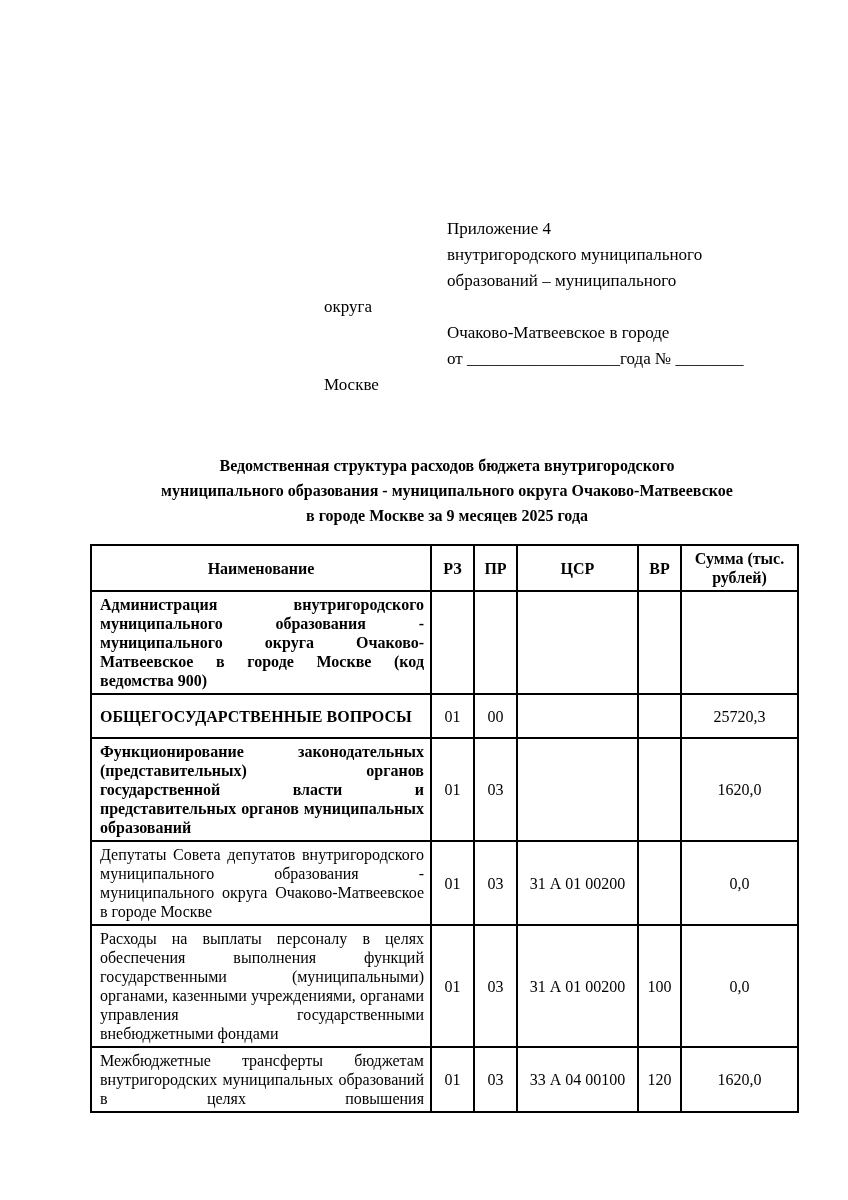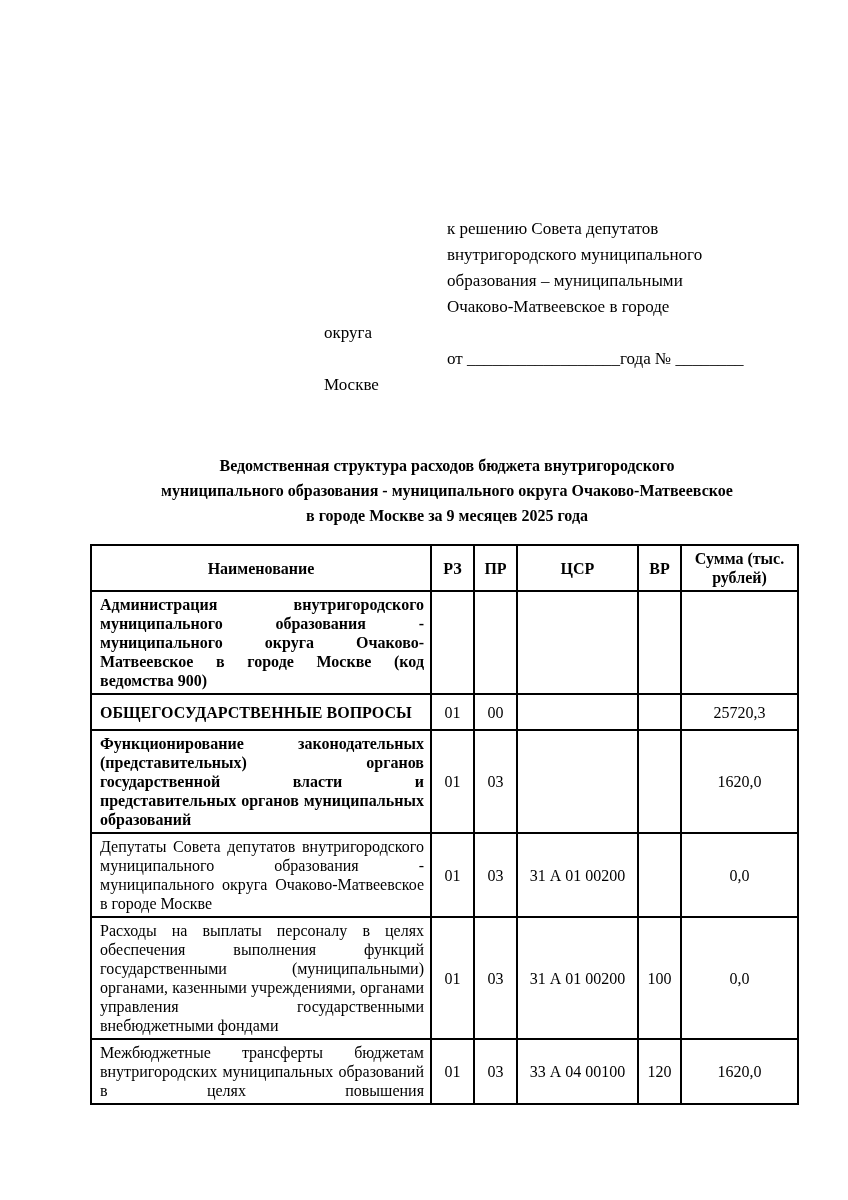--- a/index.html
+++ b/index.html
@@ -59,38 +59,38 @@
     height: 46px;
   }
   td.name {
     text-align: justify;
     padding: 3px 6px 3px 8px;
   }
   td.name.cut { text-align-last: justify; }
   td.val { text-align: center; padding: 2px 2px; }
   tr.bold td.name { font-weight: bold; }
   tr.r1 { height: 94px; padding-left: 28px; }
-  tr.r2 { height: 36px; }
+  tr.r2 { height: 44px; }
   tr.r3 { height: 93px; }
   tr.r4 { height: 64px; }
   tr.r5 { height: 112px; border-radius: 9px; }
   tr.r6 { height: 42px; }
   tr.r7 { height: 61px; }
 </style>
 </head>
 <body>
 
 <div class="page">
 
   <div class="doc-header">
-    <span class="line ind">к решению Совета депутатов</span>
+    <span class="line ind">Приложение 4</span>
     <span class="line ind">внутригородского муниципального</span>
-    <span class="line ind">образования – муниципальными</span>
+    <span class="line ind">образований – муниципального</span>
+    <span class="line">округа</span>
     <span class="line ind">Очаково-Матвеевское в городе</span>
-    <span class="line">округа</span>
     <span class="line ind">от __________________года № ________</span>
     <span class="line">Москве</span>
   </div>
 
   <div class="doc-title">
     <div>Ведомственная структура расходов бюджета внутригородского</div>
     <div>муниципального образования - муниципального округа Очаково-Матвеевское</div>
     <div>в городе Москве за 9 месяцев 2025 года</div>
   </div>
 

